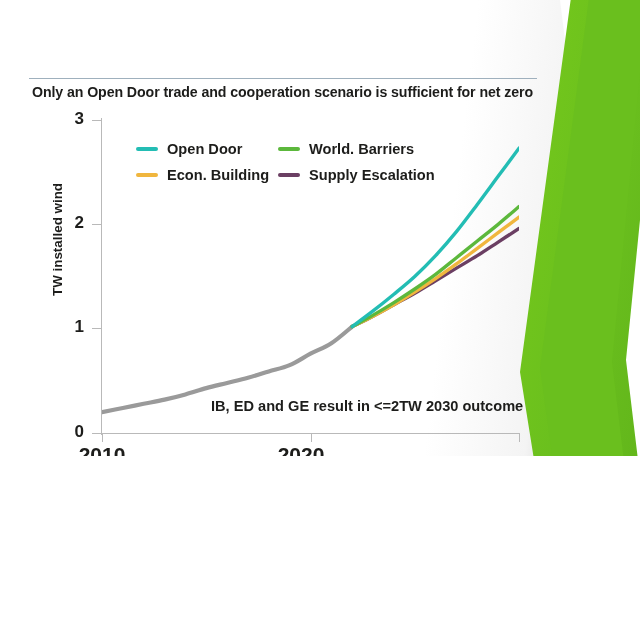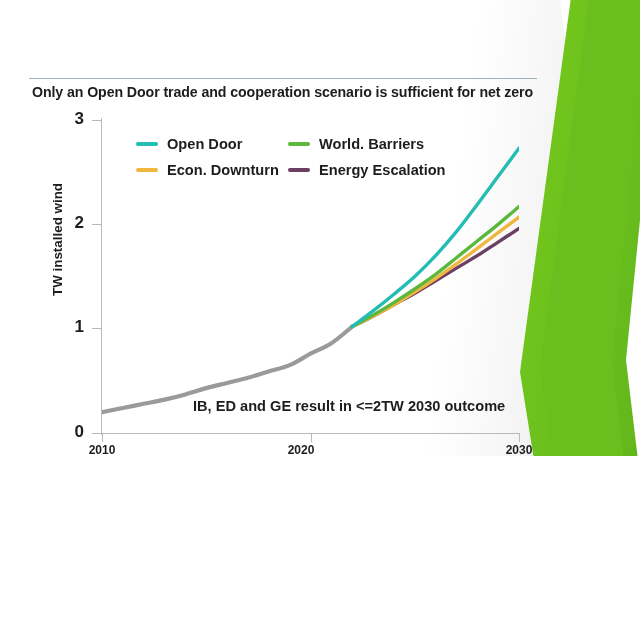--- a/index.html
+++ b/index.html
@@ -30,40 +30,40 @@
   
   .plot{position:absolute;left:102px;top:120px;width:417px;height:313px;}
   .axis-v{position:absolute;left:101px;top:118px;width:1.4px;height:317px;background:#b9b9b9;}
   .axis-h{position:absolute;left:101px;top:433px;width:419px;height:1.4px;background:#b9b9b9;}
 
   .ytick{position:absolute;left:92px;width:9px;height:1.2px;background:#b9b9b9;}
   .ylab{position:absolute;right:auto;width:40px;text-align:right;
         font-size:17px;font-weight:700;color:#1d1d1b;}
   .xtick{position:absolute;top:433px;width:1.2px;height:9px;background:#b9b9b9;}
   .xlab{position:absolute;top:443px;width:90px;text-align:center;
-        font-size:12px;font-weight:700;color:#1d1d1b;}
+        font-size:21px;font-weight:700;color:#1d1d1b;}
 
   .ytitle{
     position:absolute;left:-48px;top:232px;
     transform:rotate(-90deg);transform-origin:center center;
     width:210px;text-align:center;
     font-size:13.4px;font-weight:700;color:#1d1d1b;white-space:nowrap;
   }
 
   
   .legend{position:absolute;left:136px;top:136px;width:310px;}
-  .legend-row{display:flex;align-items:flex-start;height:26px;gap:10px;}
+  .legend-row{display:flex;align-items:center;height:26px;}
   .legend-item{display:flex;align-items:center;}
   .legend-item.col1{width:142px;}
   .swatch{width:22px;height:4.6px;border-radius:2px;margin-right:9px;flex:none;}
   .legend-text{font-size:14.6px;font-weight:700;color:#1d1d1b;white-space:nowrap;}
 
   
   .annotation{
-    position:absolute;left:193px;top:398px;
+    position:absolute;left:211px;top:398px;
     font-size:14.6px;font-weight:700;color:#1d1d1b;white-space:nowrap;text-align:center;
   }
 
   
   .source{
     position:absolute;left:128px;top:486px;
     font-size:6.3px;font-weight:600;color:#3a3a38;white-space:nowrap;
     letter-spacing:0.05px;
   }
 
@@ -124,21 +124,20 @@
     <div class="ylab" style="left:44px;top:213px">2</div>
     <div class="ylab" style="left:44px;top:317px">1</div>
     <div class="ylab" style="left:44px;top:422px">0</div>
 
     <div class="xtick" style="left:102px"></div>
     <div class="xtick" style="left:311px"></div>
     <div class="xtick" style="left:519px"></div>
 
     <div class="xlab" style="left:57px">2010</div>
     <div class="xlab" style="left:256px">2020</div>
-    <div class="xlab" style="left:474px">2030</div>
 
     <div class="ytitle">TW installed wind</div>
 
     <svg class="plot" viewBox="0 0 417 313" preserveAspectRatio="none" xmlns="http://www.w3.org/2000/svg" id="lines-svg">
         <path d="M 0.00 292.13 C 3.48 291.44, 13.90 289.35, 20.85 287.96 C 27.80 286.57, 34.75 285.18, 41.70 283.79 C 48.65 282.40, 55.60 281.18, 62.55 279.61 C 69.50 278.05, 76.45 276.31, 83.40 274.40 C 90.35 272.48, 97.30 270.05, 104.25 268.14 C 111.20 266.22, 118.15 264.66, 125.10 262.92 C 132.05 261.18, 139.00 259.62, 145.95 257.70 C 152.90 255.79, 159.85 253.53, 166.80 251.44 C 173.75 249.36, 180.70 248.14, 187.65 245.18 C 194.60 242.23, 201.55 237.36, 208.50 233.71 C 215.45 230.05, 222.40 227.79, 229.35 223.27 C 236.30 218.75, 246.72 209.36, 250.20 206.58" fill="none" stroke="#9a9a9a" stroke-width="4.2" stroke-linecap="round" stroke-linejoin="round" vector-effect="non-scaling-stroke"></path>
         <path d="M 250.20 206.58 C 253.67 204.84, 264.10 199.80, 271.05 196.15 C 278.00 192.49, 284.95 188.50, 291.90 184.67 C 298.85 180.84, 305.80 177.19, 312.75 173.19 C 319.70 169.19, 326.65 164.85, 333.60 160.67 C 340.55 156.50, 347.50 152.33, 354.45 148.15 C 361.40 143.98, 368.35 139.98, 375.30 135.63 C 382.25 131.29, 389.20 126.59, 396.15 122.07 C 403.10 117.55, 413.52 110.77, 417.00 108.51" fill="none" stroke="#6B3F63" stroke-width="3.4" stroke-linecap="round" stroke-linejoin="round" vector-effect="non-scaling-stroke"></path>
         <path d="M 250.20 206.58 C 253.67 204.84, 264.10 199.80, 271.05 196.15 C 278.00 192.49, 284.95 188.67, 291.90 184.67 C 298.85 180.67, 305.80 176.50, 312.75 172.15 C 319.70 167.80, 326.65 163.28, 333.60 158.59 C 340.55 153.89, 347.50 149.02, 354.45 143.98 C 361.40 138.94, 368.35 133.55, 375.30 128.33 C 382.25 123.11, 389.20 117.90, 396.15 112.68 C 403.10 107.46, 413.52 99.64, 417.00 97.03" fill="none" stroke="#F0B63E" stroke-width="3.4" stroke-linecap="round" stroke-linejoin="round" vector-effect="non-scaling-stroke"></path>
         <path d="M 250.20 206.58 C 253.67 204.67, 264.10 199.10, 271.05 195.10 C 278.00 191.10, 284.95 186.93, 291.90 182.58 C 298.85 178.24, 305.80 173.72, 312.75 169.02 C 319.70 164.33, 326.65 159.63, 333.60 154.41 C 340.55 149.20, 347.50 143.28, 354.45 137.72 C 361.40 132.16, 368.35 126.59, 375.30 121.03 C 382.25 115.46, 389.20 110.07, 396.15 104.33 C 403.10 98.60, 413.52 89.55, 417.00 86.60" fill="none" stroke="#5CB83C" stroke-width="3.4" stroke-linecap="round" stroke-linejoin="round" vector-effect="non-scaling-stroke"></path>
         <path d="M 250.20 206.58 C 253.67 203.97, 264.10 196.32, 271.05 190.93 C 278.00 185.54, 284.95 179.97, 291.90 174.24 C 298.85 168.50, 305.80 162.93, 312.75 156.50 C 319.70 150.07, 326.65 143.11, 333.60 135.63 C 340.55 128.16, 347.50 120.16, 354.45 111.64 C 361.40 103.12, 368.35 93.73, 375.30 84.51 C 382.25 75.29, 389.20 65.73, 396.15 56.34 C 403.10 46.95, 413.52 32.87, 417.00 28.17" fill="none" stroke="#23BDB4" stroke-width="3.4" stroke-linecap="round" stroke-linejoin="round" vector-effect="non-scaling-stroke"></path>
       </svg>
@@ -150,25 +149,25 @@
           <span class="legend-text">Open Door</span>
         </div>
         <div class="legend-item">
           <span class="swatch" id="sw1" style="background: rgb(92, 184, 60);"></span>
           <span class="legend-text">World. Barriers</span>
         </div>
       </div>
       <div class="legend-row">
         <div class="legend-item col1">
           <span class="swatch" id="sw2" style="background: rgb(240, 182, 62);"></span>
-          <span class="legend-text">Econ. Downturn</span>
+          <span class="legend-text">Econ. Building</span>
         </div>
         <div class="legend-item">
           <span class="swatch" id="sw3" style="background: rgb(107, 63, 99);"></span>
-          <span class="legend-text">Energy Escalation</span>
+          <span class="legend-text">Supply Escalation</span>
         </div>
       </div>
     </div>
 
     <div class="annotation">IB, ED and GE result in &lt;=2TW 2030 outcome</div>
 
     <div class="source">Source: GWEC and BCG, Mission Critical: Building the Global Wind Energy Supply Chain for a 1.5C World, 2023.</div>
 
     <div class="qr-wrap">
       <div class="dl-pill">

